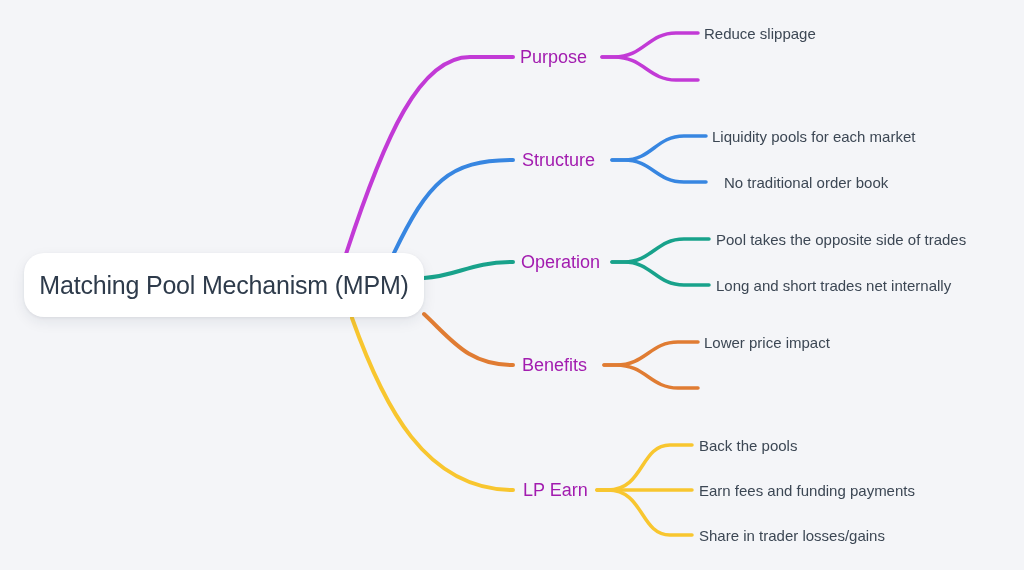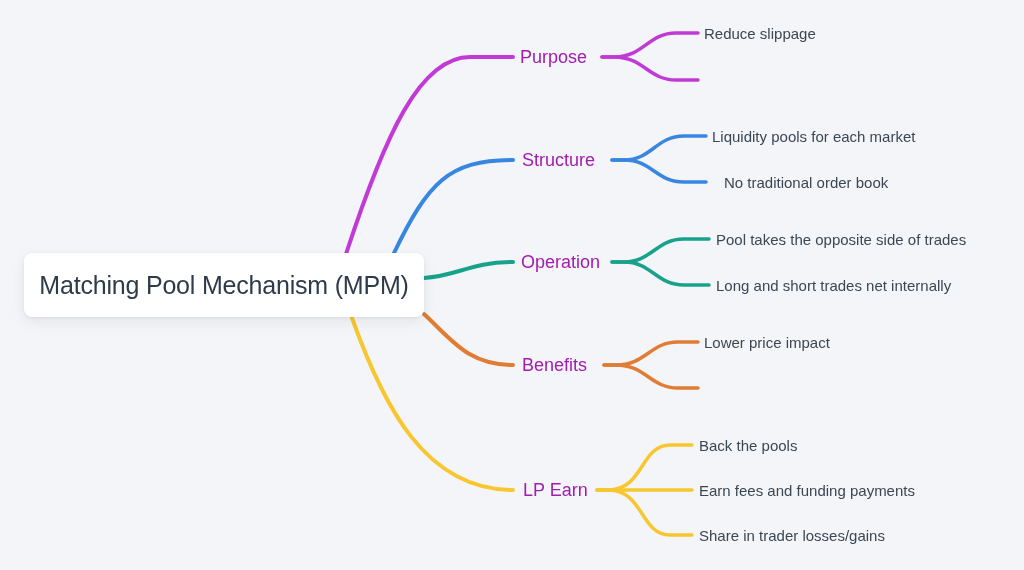--- a/index.html
+++ b/index.html
@@ -23,21 +23,21 @@
     left: 0;
     top: 0;
   }
   .root-node {
     position: absolute;
     left: 24px;
     top: 253px;
     width: 400px;
     height: 64px;
     background: #ffffff;
-    border-radius: 8px;
+    border-radius: 20px;
     box-shadow: 0 1px 3px rgba(25, 39, 60, 0.07), 0 5px 14px rgba(25, 39, 60, 0.08);
     display: flex;
     align-items: center;
     justify-content: center;
     z-index: 2;
   }
   .root-node span {
     font-size: 25px;
     font-weight: 500;
     letter-spacing: -0.2px;

